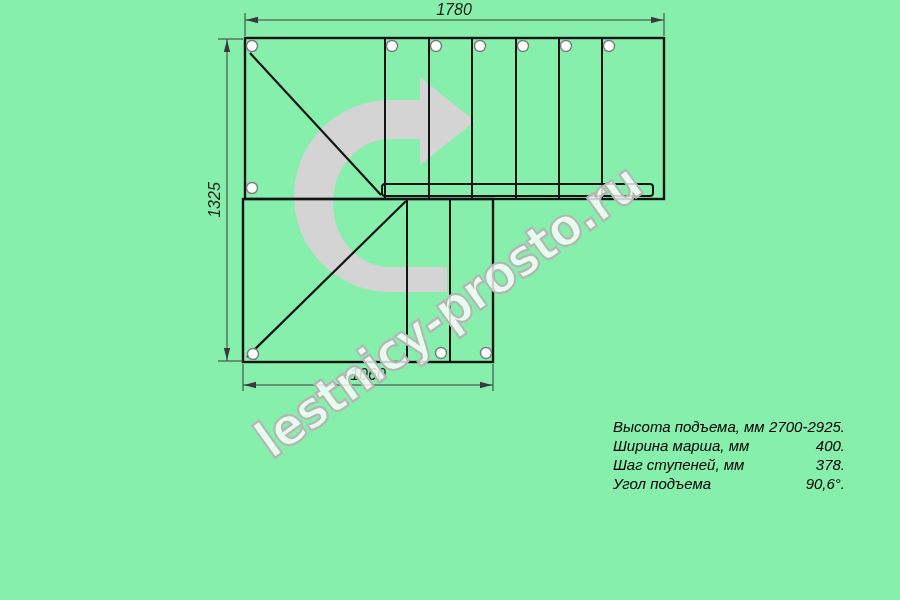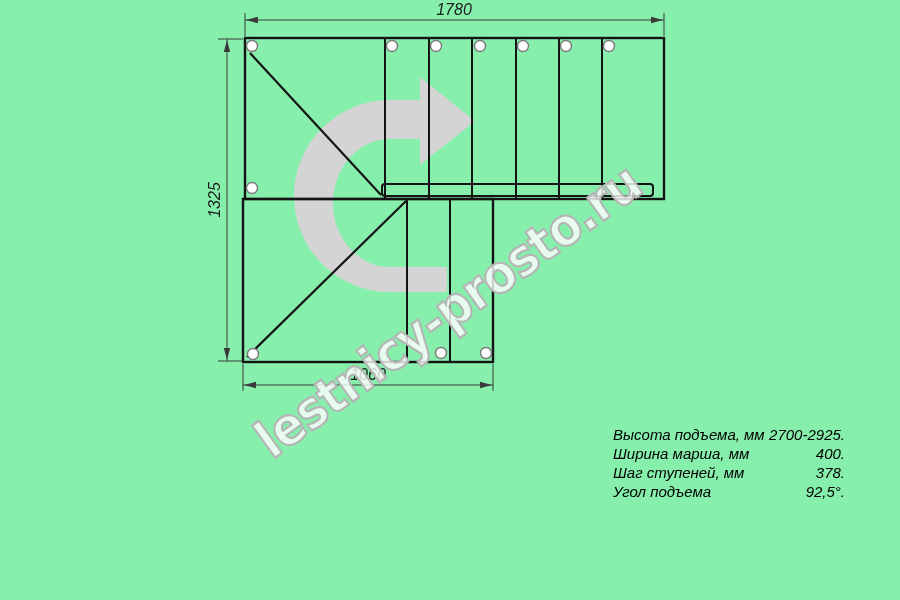--- a/index.html
+++ b/index.html
@@ -24,21 +24,20 @@
     letter-spacing:-1px;
   }
   .spec-table{
     position:absolute;
     left:613px;top:417px;
     width:232px;
     font-style:italic;
     font-size:15px;
     color:#000;
     line-height:19px;
-    margin-top:8px;
   }
   .spec-row{display:flex;justify-content:space-between;}
   .spec-label{white-space:nowrap;}
   .spec-value{text-align:right;white-space:nowrap;}
 </style>
 </head>
 <body>
 
 <div class="canvas">
 
@@ -109,17 +108,17 @@
     <div class="spec-row">
       <span class="spec-label">Ширина марша, мм</span>
       <span class="spec-value">400.</span>
     </div>
     <div class="spec-row">
       <span class="spec-label">Шаг ступеней, мм</span>
       <span class="spec-value">378.</span>
     </div>
     <div class="spec-row">
       <span class="spec-label">Угол подъема</span>
-      <span class="spec-value">92,5°.</span>
+      <span class="spec-value">90,6°.</span>
     </div>
   </div>
 
 </div>
 
 </body></html>

